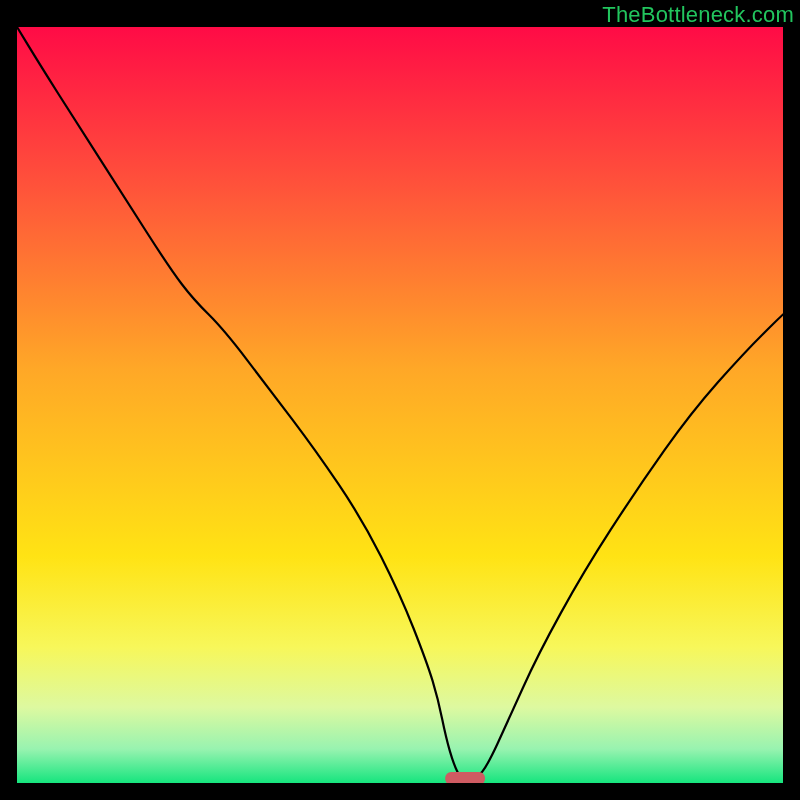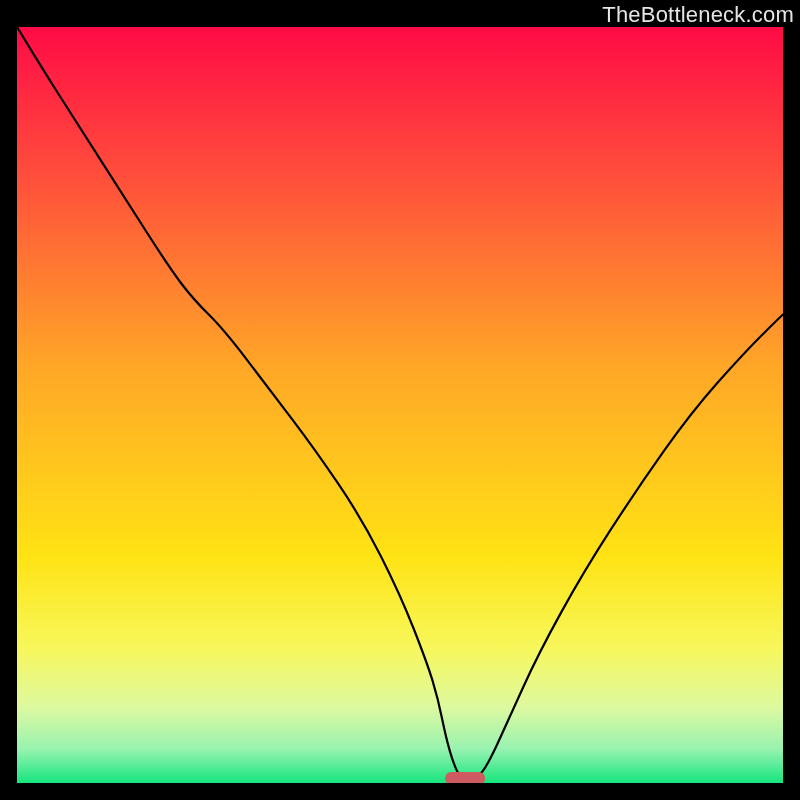--- a/index.html
+++ b/index.html
@@ -14,21 +14,21 @@
   .frame {
     position: relative;
     width: 800px;
     height: 800px;
     background: #000;
   }
   .watermark {
     position: absolute;
     top: 2px;
     right: 6px;
-    color: #e5e5e5;
+    color: #22c55e;
     font-size: 22px;
     letter-spacing: 0.2px;
     font-weight: 400;
     z-index: 5;
   }
   .plot {
     position: absolute;
     left: 17px;
     top: 27px;
     width: 766px;

